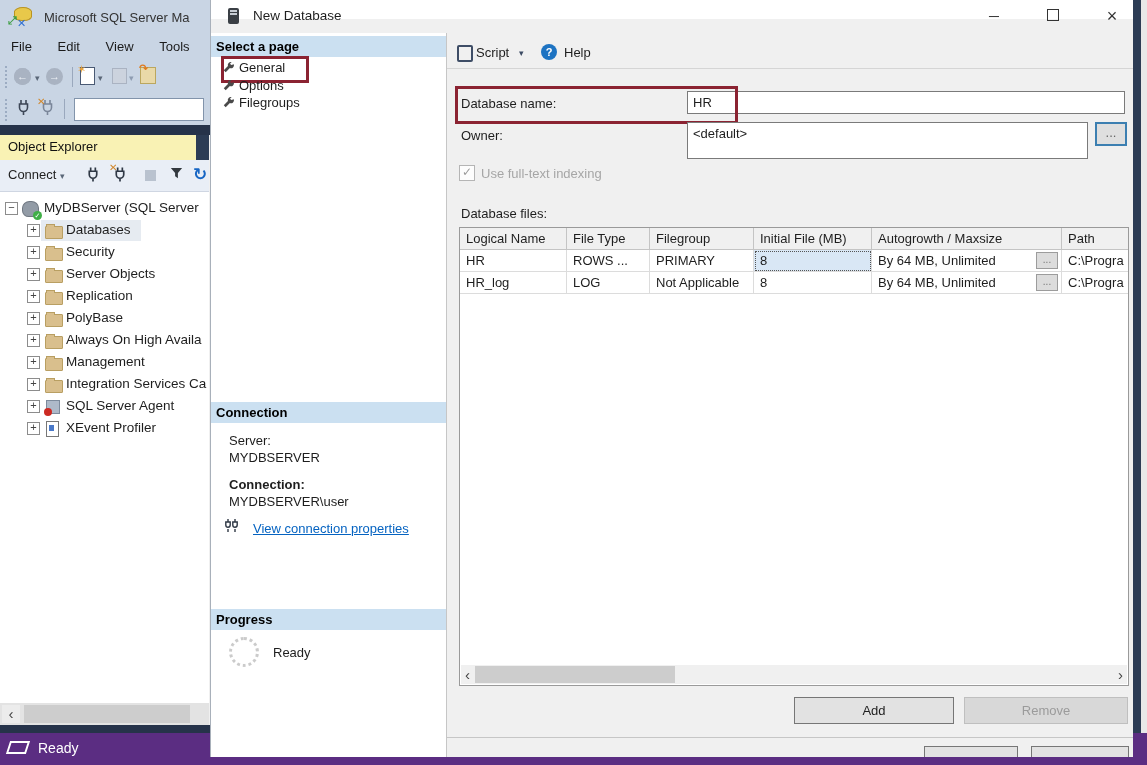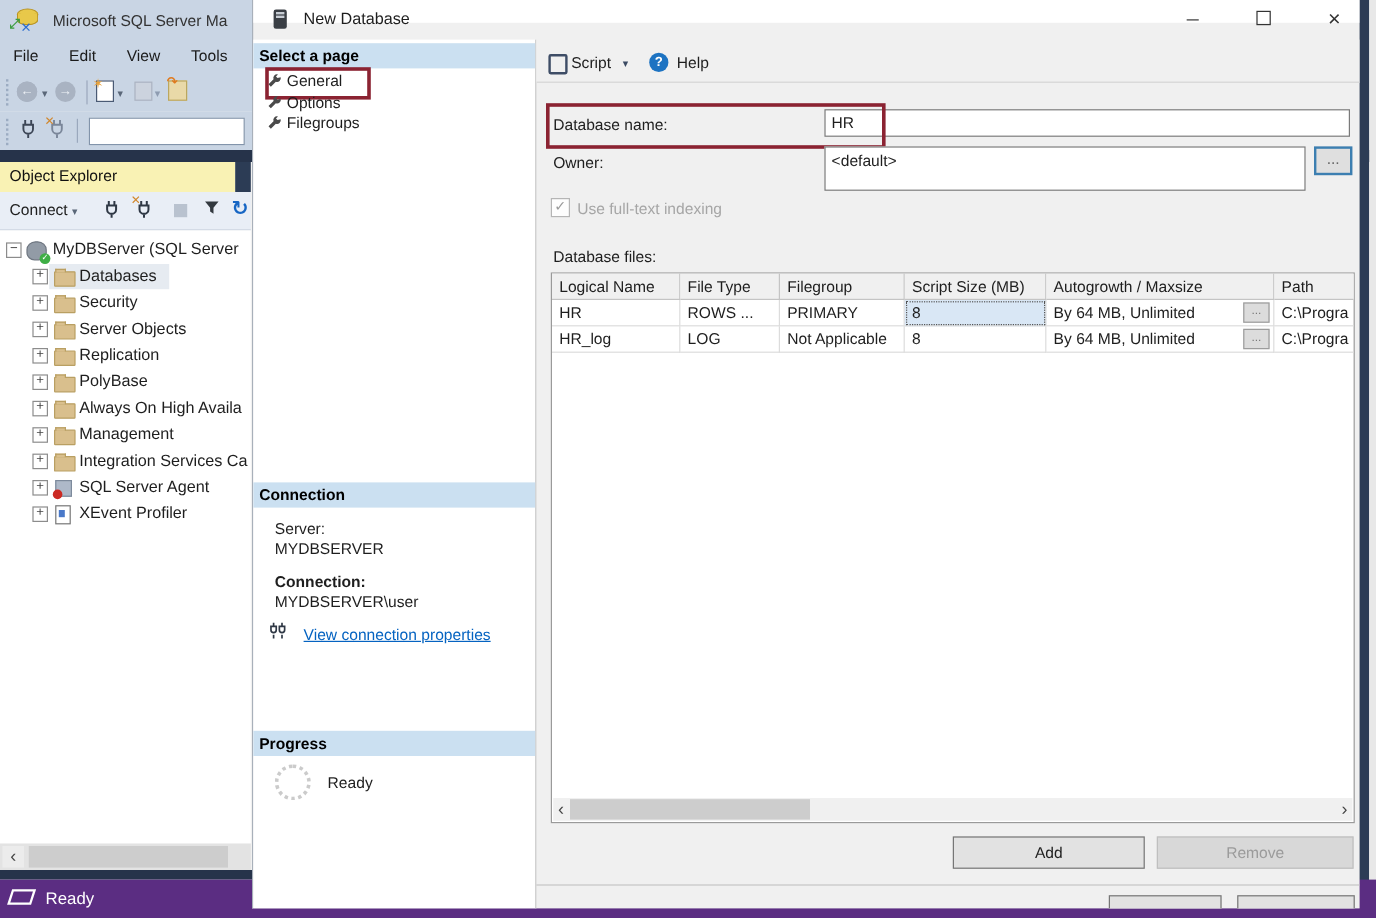--- a/index.html
+++ b/index.html
@@ -294,21 +294,21 @@
     <div class="abs chk">✓</div>
     <div class="abs muted" style="left:270px;top:166px;">Use full-text indexing</div>
 
     <div class="abs" style="left:250px;top:206px;">Database files:</div>
 
     <div class="abs grid">
       <div class="g-row g-head" style="top:0;">
         <div class="g-cell" style="width:107px;">Logical Name</div>
         <div class="g-cell" style="width:83px;">File Type</div>
         <div class="g-cell" style="width:104px;">Filegroup</div>
-        <div class="g-cell" style="width:118px;">Script Size (MB)</div>
+        <div class="g-cell" style="width:118px;">Initial File (MB)</div>
         <div class="g-cell" style="width:190px;">Autogrowth / Maxsize</div>
         <div class="g-cell" style="width:66px;border-right:none;">Path</div>
       </div>
       <div class="g-row g-data" style="top:22px;">
         <div class="g-cell" style="width:107px;">HR</div>
         <div class="g-cell" style="width:83px;">ROWS ...</div>
         <div class="g-cell" style="width:104px;">PRIMARY</div>
         <div class="g-cell g-sel" style="width:118px;">8</div>
         <div class="g-cell" style="width:190px;"><span>By 64 MB, Unlimited</span><span class="cell-btn">...</span></div>
         <div class="g-cell" style="width:66px;border-right:none;">C:\Progra</div>

